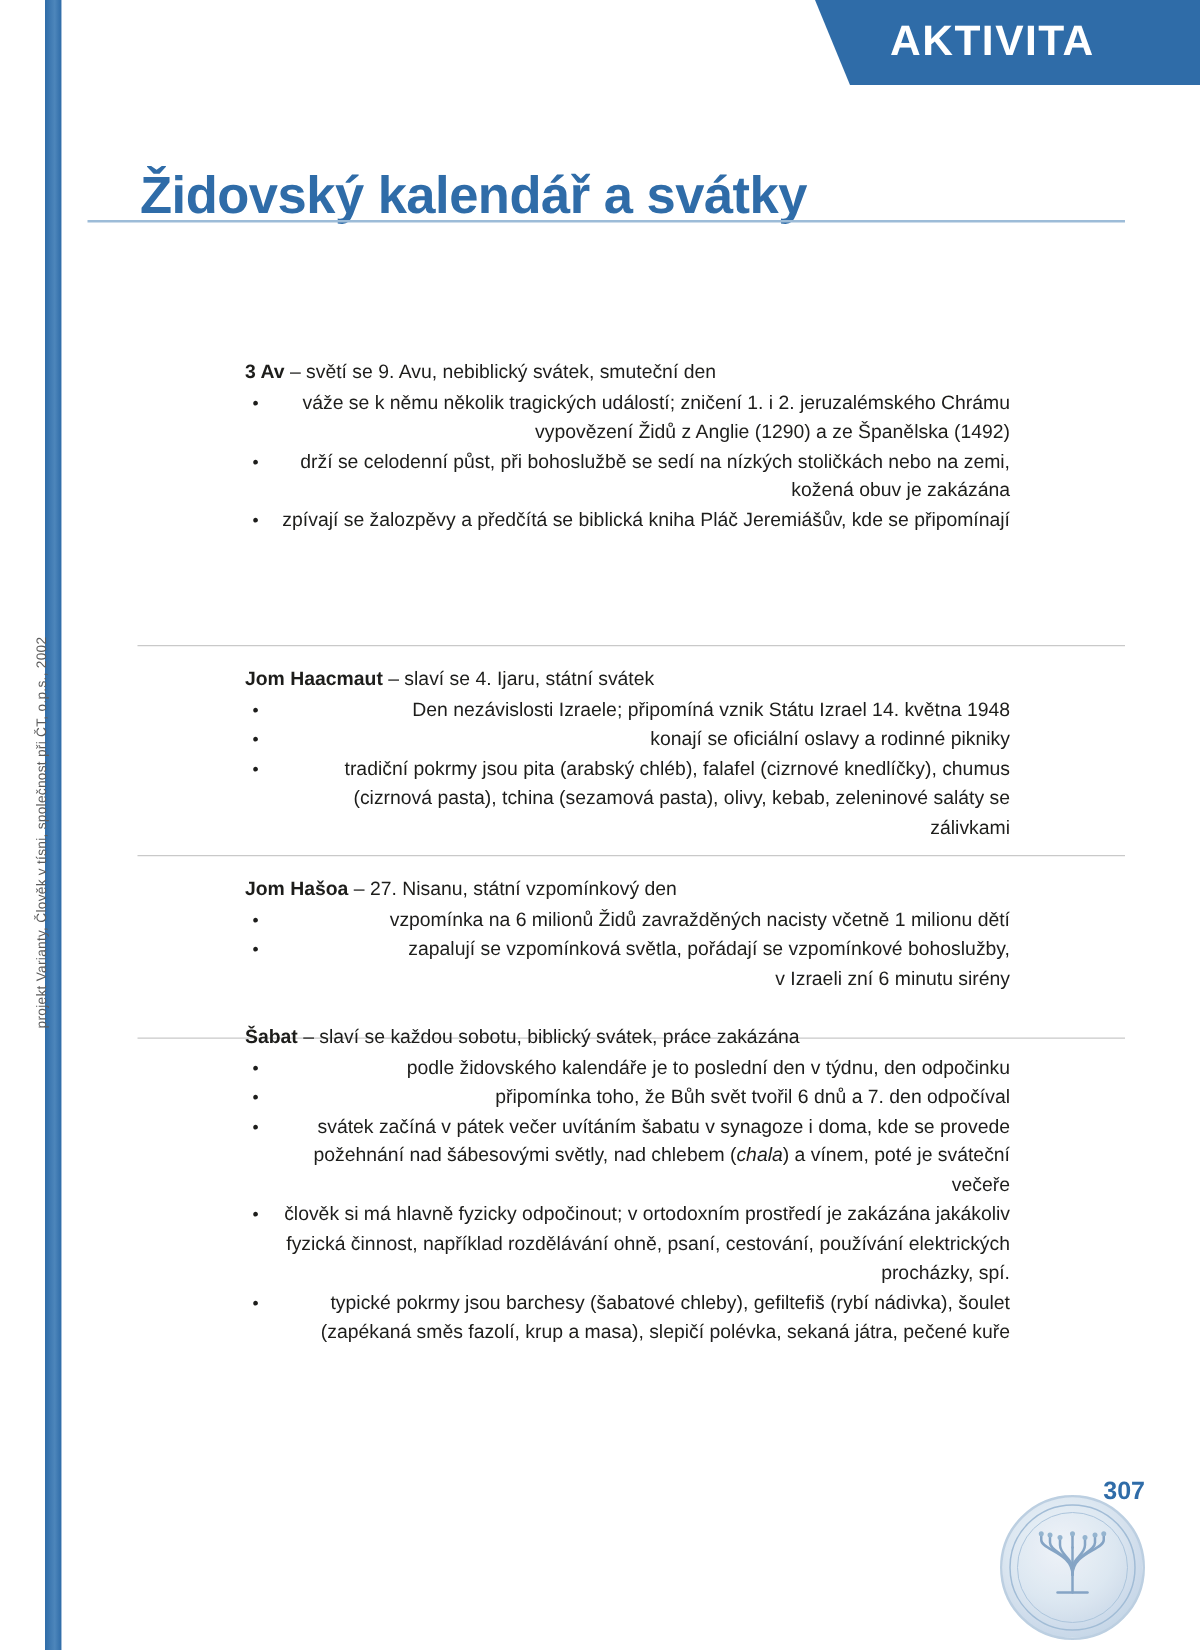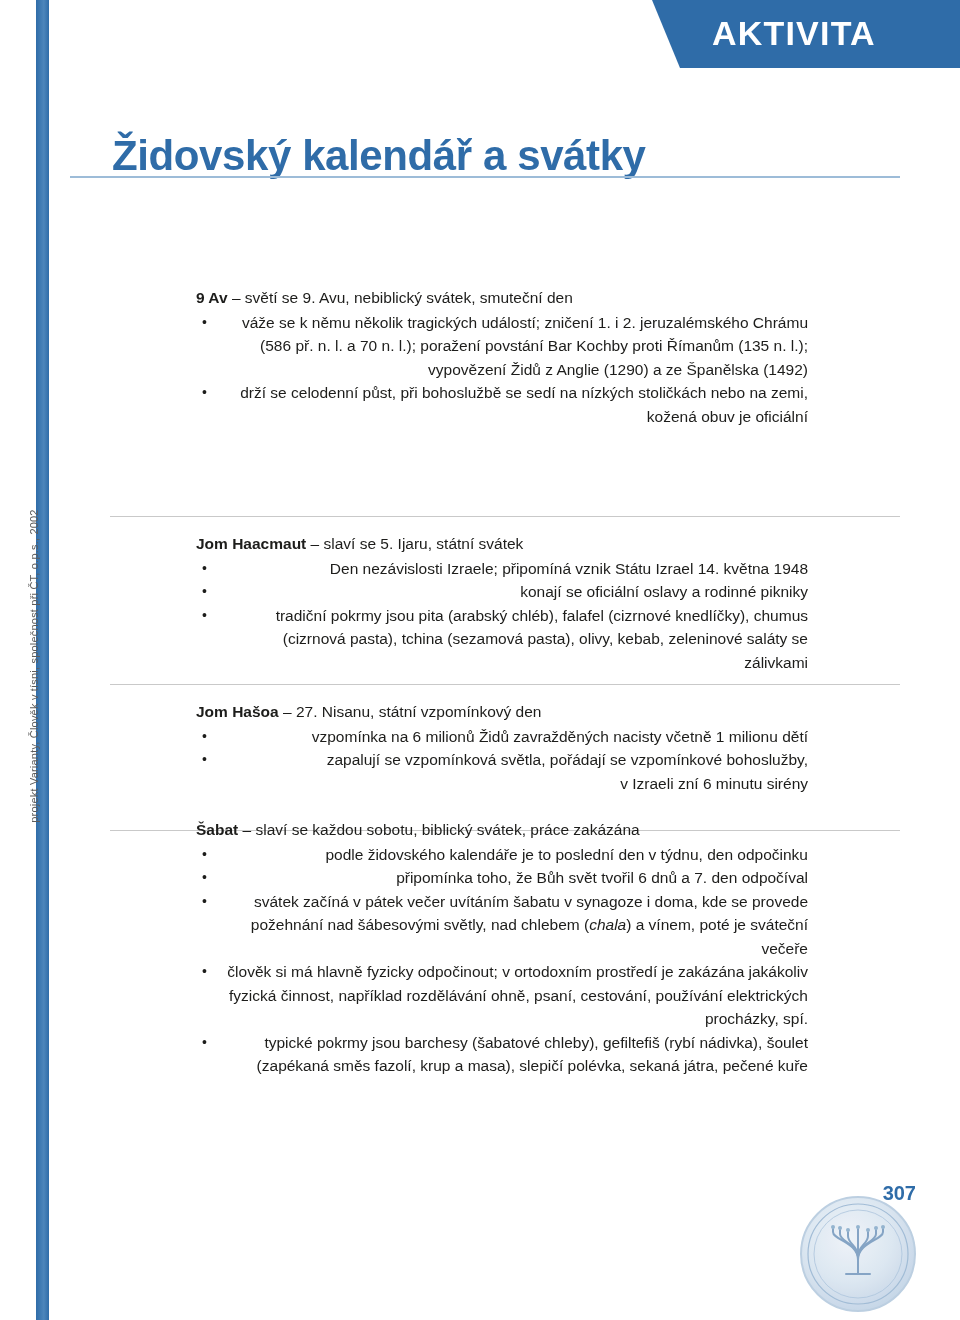--- a/index.html
+++ b/index.html
@@ -193,34 +193,34 @@
 <div class="title-rule"></div>
 
 <div class="credit">projekt Varianty, Člověk v tísni, společnost při ČT, o.p.s., 2002</div>
 
 <div class="sep s1"></div>
 <div class="sep s2"></div>
 <div class="sep s3"></div>
 
 <div class="block b1">
   <p class="lead">
-    <b>9 Av</b><span> – světí se 9. Avu, nebiblický svátek, smuteční den</span>
+    <b>3 Av</b><span> – světí se 9. Avu, nebiblický svátek, smuteční den</span>
   </p>
   <ul class="items">
     <li>váže se k němu několik tragických událostí; zničení 1. i 2. jeruzalémského Chrámu</li>
-    <li class="cont">(586 př. n. l. a 70 n. l.); poražení povstání Bar Kochby proti Římanům (135 n. l.);</li>
     <li class="cont">vypovězení Židů z Anglie (1290) a ze Španělska (1492)</li>
     <li>drží se celodenní půst, při bohoslužbě se sedí na nízkých stoličkách nebo na zemi,</li>
-    <li class="cont">kožená obuv je oficiální</li>
+    <li class="cont">kožená obuv je zakázána</li>
+    <li>zpívají se žalozpěvy a předčítá se biblická kniha Pláč Jeremiášův, kde se připomínají</li>
   </ul>
 </div>
 
 <div class="block b2">
   <p class="lead">
-    <b>Jom Haacmaut</b><span> – slaví se 5. Ijaru, státní svátek</span>
+    <b>Jom Haacmaut</b><span> – slaví se 4. Ijaru, státní svátek</span>
   </p>
   <ul class="items">
     <li>Den nezávislosti Izraele; připomíná vznik Státu Izrael 14. května 1948</li>
     <li>konají se oficiální oslavy a rodinné pikniky</li>
     <li>tradiční pokrmy jsou pita (arabský chléb), falafel (cizrnové knedlíčky), chumus</li>
     <li class="cont">(cizrnová pasta), tchina (sezamová pasta), olivy, kebab, zeleninové saláty se zálivkami</li>
   </ul>
 </div>
 
 <div class="block b3">

